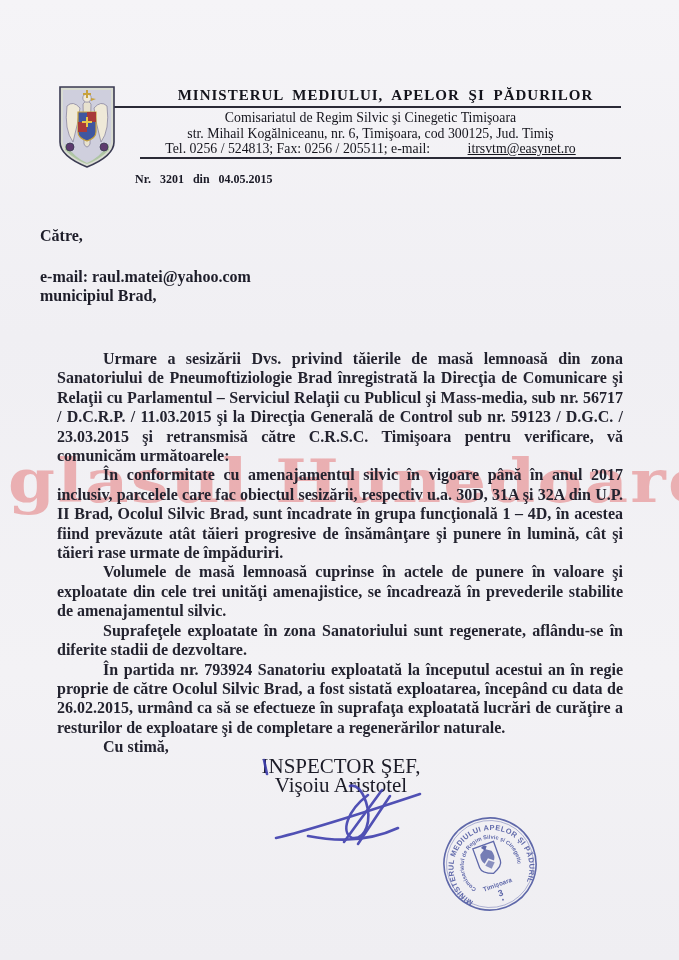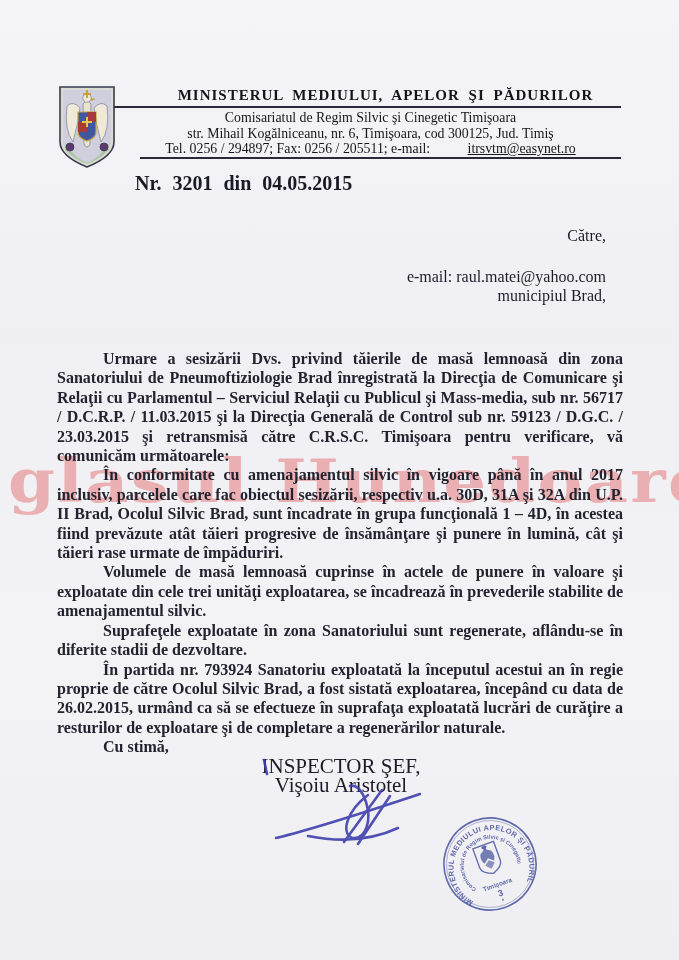--- a/index.html
+++ b/index.html
@@ -20,24 +20,24 @@
   }
   .h-sub{
     position:absolute;left:120px;width:501px;text-align:center;
     font-weight:normal;font-size:13.8px;color:#14141c;z-index:3;white-space:nowrap;
   }
   .h-office{top:110px;}
   .h-addr{top:126px;}
   .h-tel{top:141px;}
   .h-email{text-decoration:underline;margin-left:34px;}
   
-  .nr-line{position:absolute;left:135px;top:172px;font-weight:bold;font-size:20px;color:#1a1a26;word-spacing:6px;}
+  .nr-line{position:absolute;left:135px;top:172px;font-weight:bold;font-size:12px;color:#1a1a26;word-spacing:6px;}
   
-  .recipient{position:absolute;left:40px;top:226px;width:566px;text-align:right;
-    font-weight:normal;font-size:16px;color:#1d1d29;line-height:19px;}
+  .recipient{position:absolute;left:40px;top:226px;width:566px;text-align:left;
+    font-weight:bold;font-size:16px;color:#1d1d29;line-height:19px;}
   .recipient .salutation{margin-bottom:22px;}
   
   .watermark{
     position:absolute;left:8px;top:446px;z-index:1;white-space:nowrap;
     font-family:"DejaVu Serif", serif;font-weight:bold;font-size:60px;letter-spacing:2px;
     color:rgba(224,86,86,0.42);transform:scaleX(1.12);transform-origin:left center;
     pointer-events:none;
   }
   
   .body-text{
@@ -76,36 +76,36 @@
     <circle cx="13" cy="63" r="4" fill="#5d3a6e" stroke="#3a3a52" stroke-width="0.8"></circle>
     <circle cx="47" cy="63" r="4" fill="#5d3a6e" stroke="#3a3a52" stroke-width="0.8"></circle>
   </svg>
 
   <div class="rule top"></div>
   <div class="rule bottom"></div>
 
   <div class="h-title">MINISTERUL MEDIULUI, APELOR ŞI PĂDURILOR</div>
   <div class="h-sub h-office">Comisariatul de Regim Silvic şi Cinegetic Timişoara</div>
   <div class="h-sub h-addr">str. Mihail Kogălniceanu, nr. 6, Timişoara, cod 300125, Jud. Timiş</div>
-  <div class="h-sub h-tel"><span>Tel. 0256 / 294897; Fax: 0256 / 205511; e-mail: </span><span class="h-email">itrsvtm@easynet.ro</span></div>
+  <div class="h-sub h-tel"><span>Tel. 0256 / 524813; Fax: 0256 / 205511; e-mail: </span><span class="h-email">itrsvtm@easynet.ro</span></div>
 
   <div class="nr-line">Nr. 3201  din  04.05.2015</div>
 
   <div class="recipient">
     <div class="salutation">Către,</div>
     <div>e-mail: raul.matei@yahoo.com</div>
     <div>municipiul Brad,</div>
   </div>
 
   <div class="watermark">glasul Hunedoarei</div>
 
   <div class="body-text">
     <p>Urmare a sesizării Dvs. privind tăierile de masă lemnoasă din zona Sanatoriului de Pneumoftiziologie Brad înregistrată la Direcţia de Comunicare şi Relaţii cu Parlamentul – Serviciul Relaţii cu Publicul şi Mass-media, sub nr. 56717 / D.C.R.P. / 11.03.2015 şi la Direcţia Generală de Control sub nr. 59123 / D.G.C. / 23.03.2015 şi retransmisă către C.R.S.C. Timişoara pentru verificare, vă comunicăm următoarele:</p>
     <p>În conformitate cu amenajamentul silvic în vigoare până în anul 2017 inclusiv,  parcelele care fac obiectul sesizării, respectiv u.a. 30D, 31A şi 32A din U.P. II Brad, Ocolul Silvic Brad, sunt încadrate în grupa funcţională 1 – 4D, în acestea fiind prevăzute atât tăieri progresive de însămânţare şi punere în lumină, cât şi tăieri rase urmate de împăduriri.</p>
-    <p>Volumele de masă lemnoasă cuprinse în actele de punere în valoare şi exploatate din cele trei unităţi exploatarea, se încadrează în prevederile stabilite de amenajamentul silvic.</p>
+    <p>Volumele de masă lemnoasă cuprinse în actele de punere în valoare şi exploatate din cele trei unităţi amenajistice, se încadrează în prevederile stabilite de amenajamentul silvic.</p>
     <p>Suprafeţele exploatate în zona Sanatoriului sunt regenerate, aflându-se în diferite stadii de dezvoltare.</p>
     <p>În partida nr. 793924 Sanatoriu exploatată la începutul acestui an în regie proprie de către Ocolul Silvic Brad, a fost sistată exploatarea, începând cu data de 26.02.2015, urmând ca să se efectueze în suprafaţa exploatată lucrări de curăţire a resturilor de exploatare şi de completare a regenerărilor naturale.</p>
     <p class="closing">Cu stimă,</p>
   </div>
 
   <div class="sig-block">
     <div>INSPECTOR ŞEF,</div>
     <div>Vişoiu Aristotel</div>
   </div>
 

